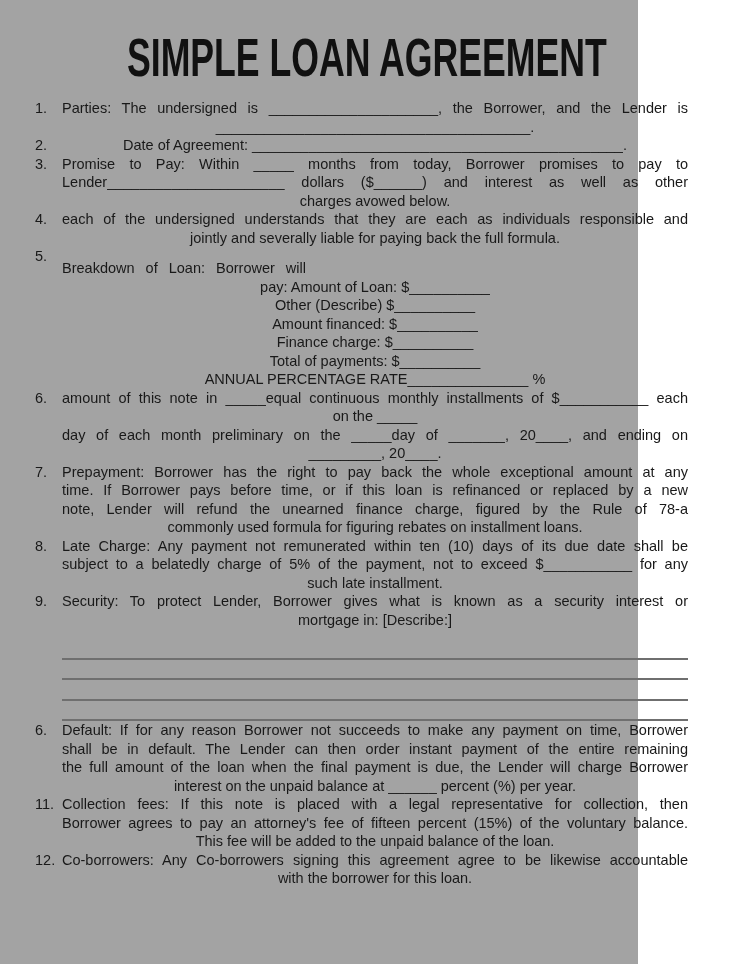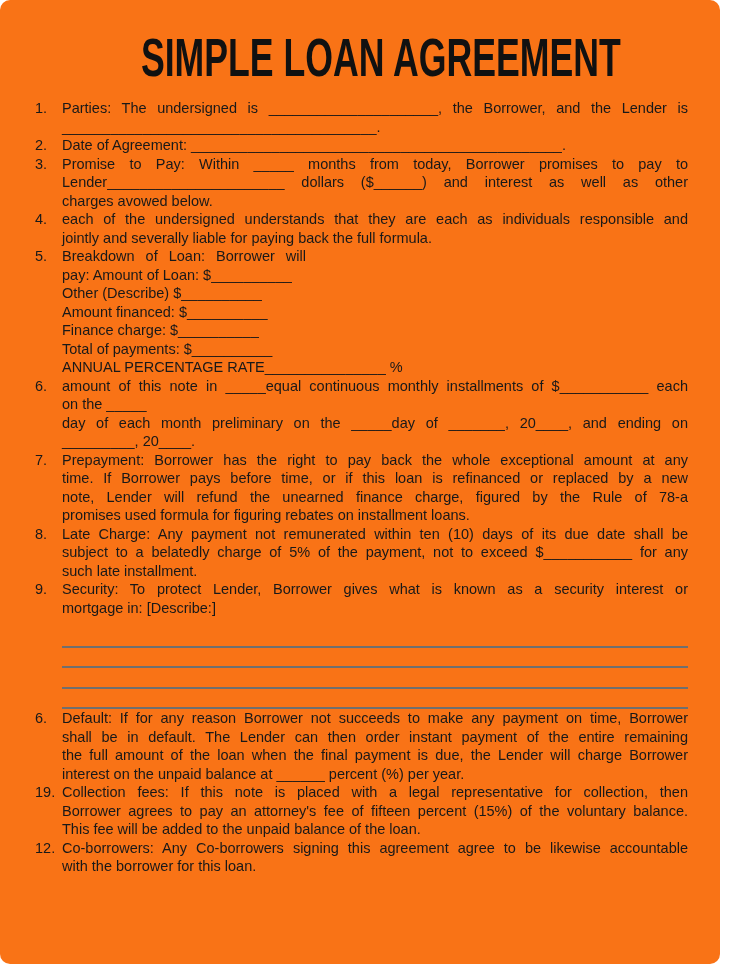--- a/index.html
+++ b/index.html
@@ -11,25 +11,24 @@
     width: 750px;
     height: 964px;
     overflow: hidden;
     color: #191919;
     font-family: "Liberation Sans", "DejaVu Sans", sans-serif;
     font-size: 14.5px;
     line-height: 18.5px;
   }
   .page {
     box-sizing: border-box;
-    width: 720px;
+    width: 638px;
     height: 964px;
     padding: 30px 62px 0 35px;
-    background: #f97316;
-    border-radius: 10px;
+    background: #a3a3a3;
   }
   .title {
     margin: 0 0 14px 0;
     font-size: 54px;
     line-height: 55px;
     font-weight: bold;
     text-align: center;
     letter-spacing: 0px;
     transform: scaleX(0.66);
     transform-origin: 50% 50%;
@@ -39,29 +38,30 @@
   .list { width: 653px; }
   .item { display: flex; align-items: flex-start; }
   .num {
     flex: 0 0 27px;
     width: 27px;
   }
   .body {
     flex: 0 0 626px;
     width: 626px;
   }
-  .ln { min-height: 18.5px; }
+  .ln { min-height: 18.5px; text-align: center; }
   .j {
     text-align: justify;
     text-align-last: justify;
   }
   .jn {
     width: 244px;
     text-align: justify;
     text-align-last: justify;
+    margin-top: 12px;
   }
   .rules { margin-top: 10px; }
   .rule {
     height: 18.5px;
     border-bottom: 2px solid #6f6f6f;
   }
 </style>
 </head>
 <body>
 
@@ -125,21 +125,21 @@
         <div class="ln">_________, 20____.</div>
       </div>
     </div>
 
     <div class="item">
       <span class="num">7.</span>
       <div class="body">
         <div class="ln j">Prepayment: Borrower has the right to pay back the whole exceptional amount at any</div>
         <div class="ln j">time. If Borrower pays before time, or if this loan is refinanced or replaced by a new</div>
         <div class="ln j">note, Lender will refund the unearned finance charge, figured by the Rule of 78-a</div>
-        <div class="ln">promises used formula for figuring rebates on installment loans.</div>
+        <div class="ln">commonly used formula for figuring rebates on installment loans.</div>
       </div>
     </div>
 
     <div class="item">
       <span class="num">8.</span>
       <div class="body">
         <div class="ln j">Late Charge: Any payment not remunerated within ten (10) days of its due date shall be</div>
         <div class="ln j">subject to a belatedly charge of 5% of the payment, not to exceed $___________ for any</div>
         <div class="ln">such late installment.</div>
       </div>
@@ -163,21 +163,21 @@
       <span class="num">6.</span>
       <div class="body">
         <div class="ln j">Default: If for any reason Borrower not succeeds to make any payment on time, Borrower</div>
         <div class="ln j">shall be in default. The Lender can then order instant payment of the entire remaining</div>
         <div class="ln j">the full amount of the loan when the final payment is due, the Lender will charge Borrower</div>
         <div class="ln">interest on the unpaid balance at ______ percent (%) per year.</div>
       </div>
     </div>
 
     <div class="item">
-      <span class="num">19.</span>
+      <span class="num">11.</span>
       <div class="body">
         <div class="ln j">Collection fees: If this note is placed with a legal representative for collection, then</div>
         <div class="ln j">Borrower agrees to pay an attorney's fee of fifteen percent (15%) of the voluntary balance.</div>
         <div class="ln">This fee will be added to the unpaid balance of the loan.</div>
       </div>
     </div>
 
     <div class="item">
       <span class="num">12.</span>
       <div class="body">

